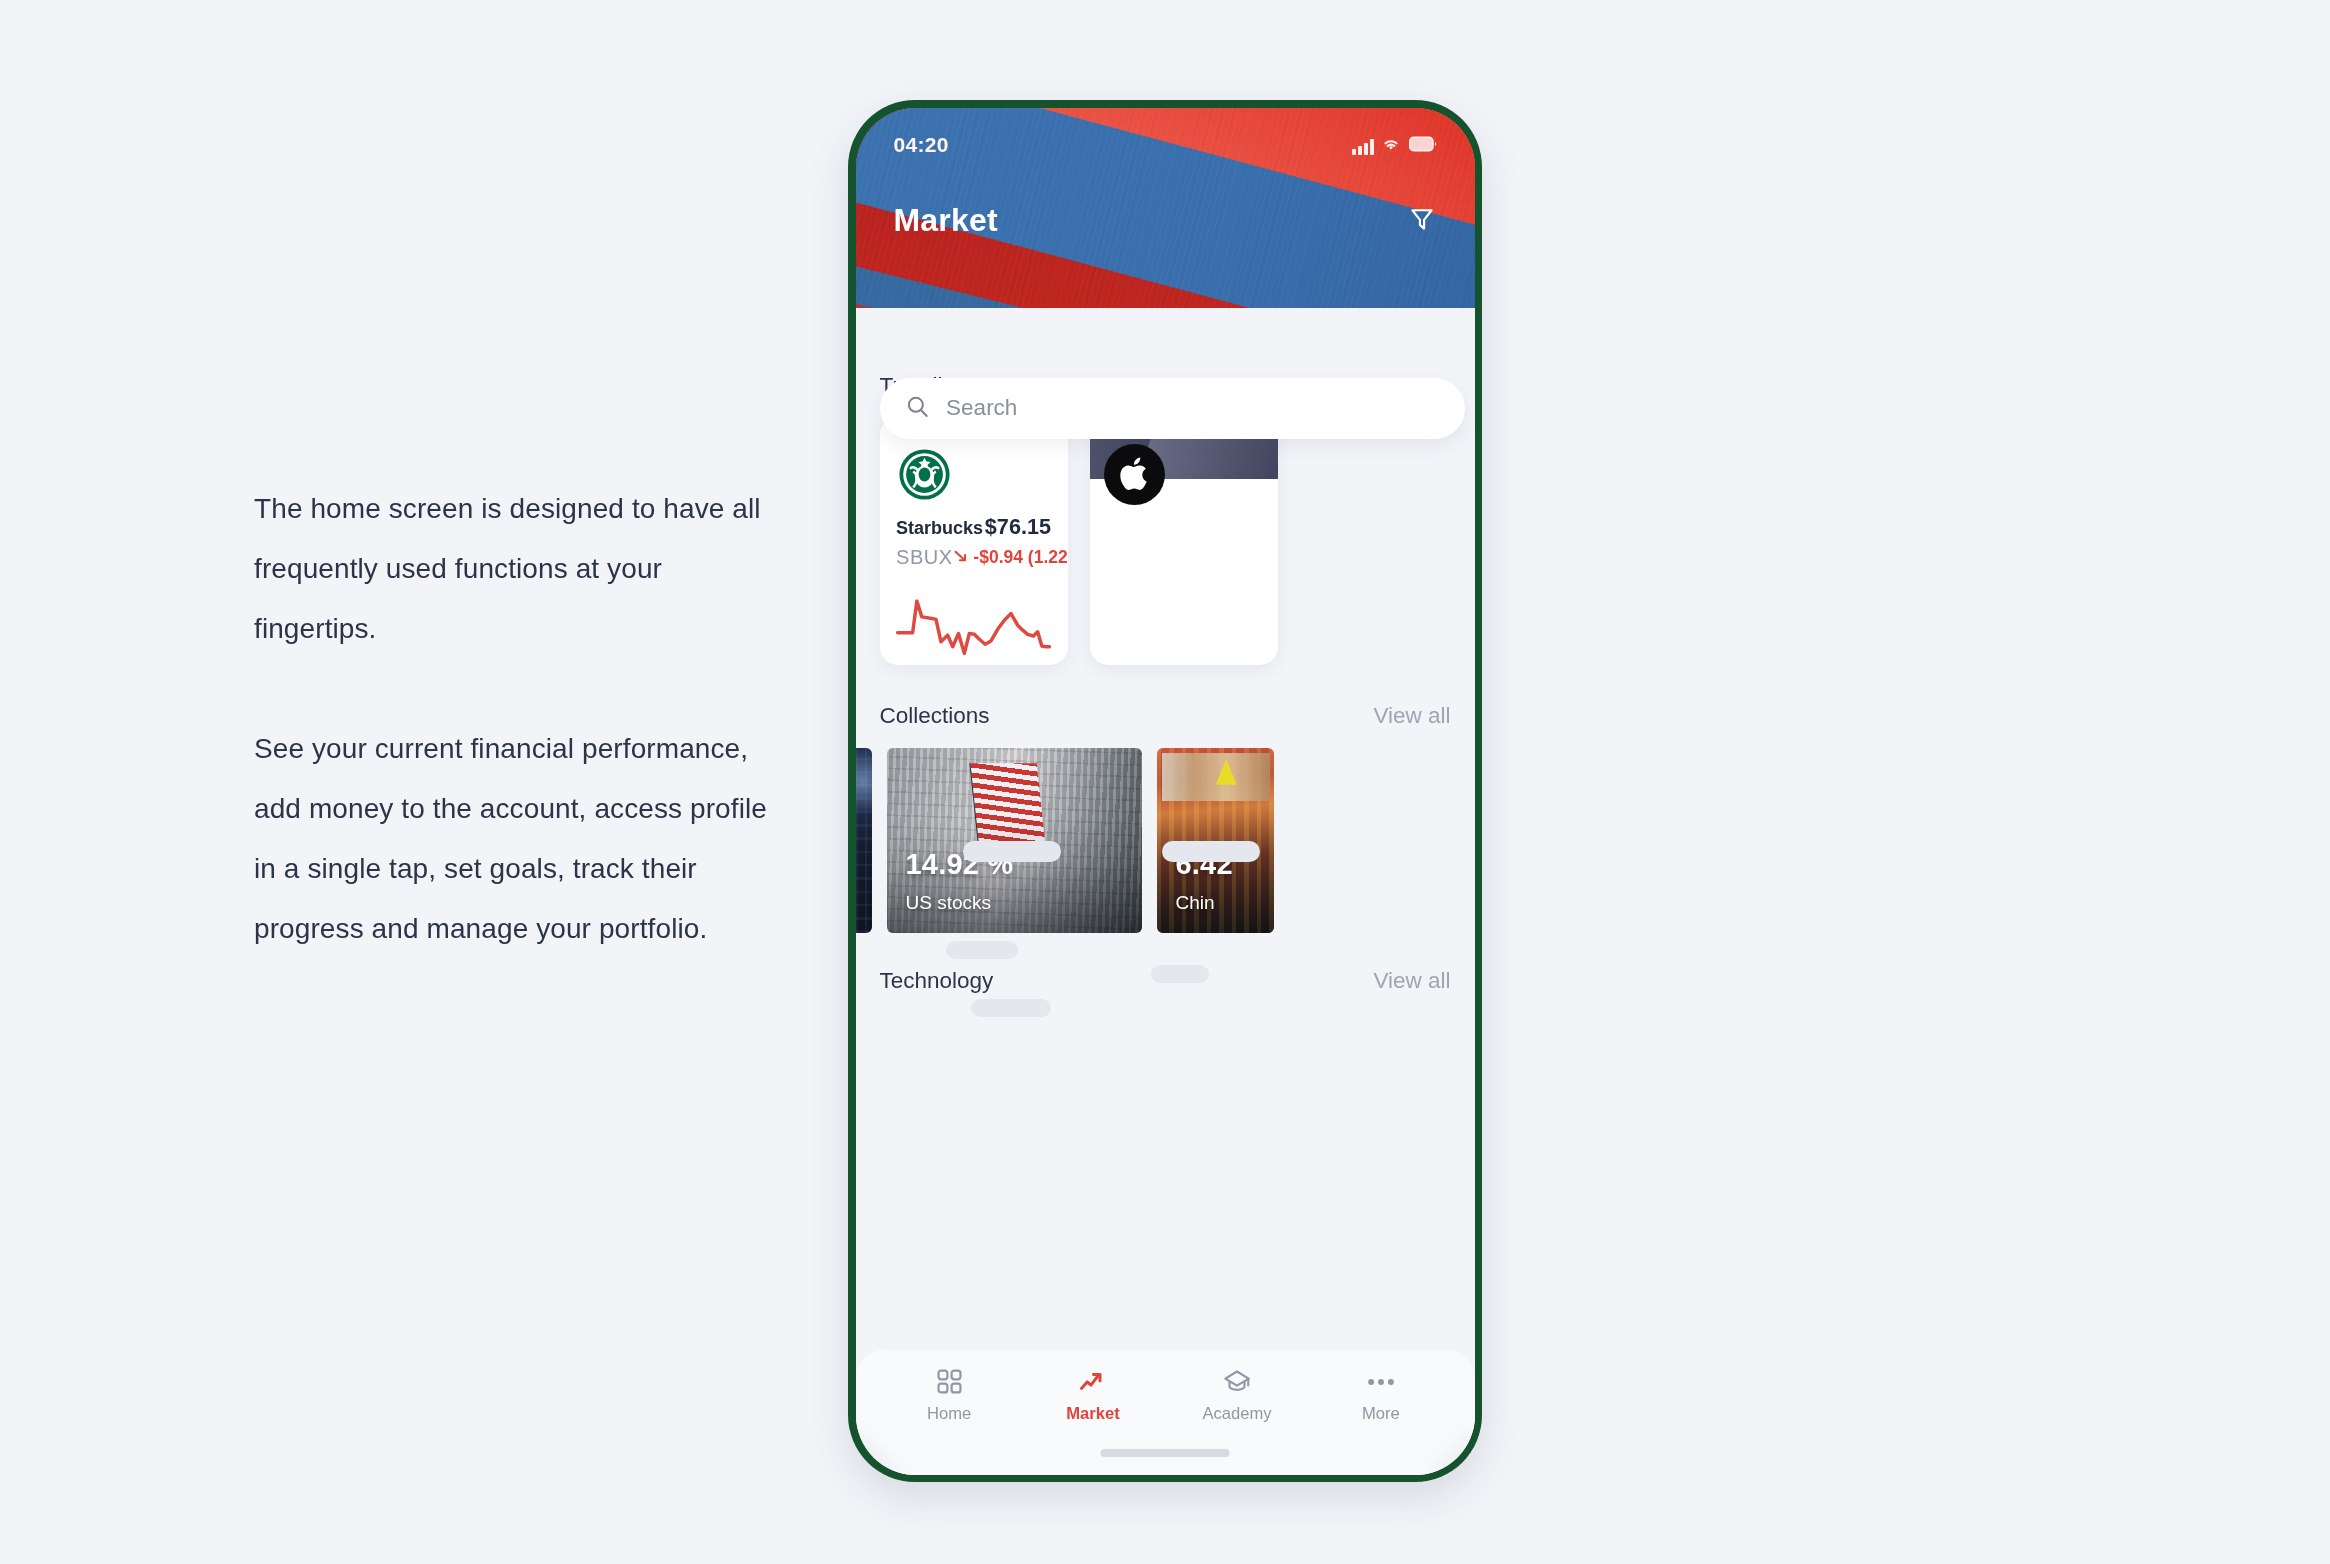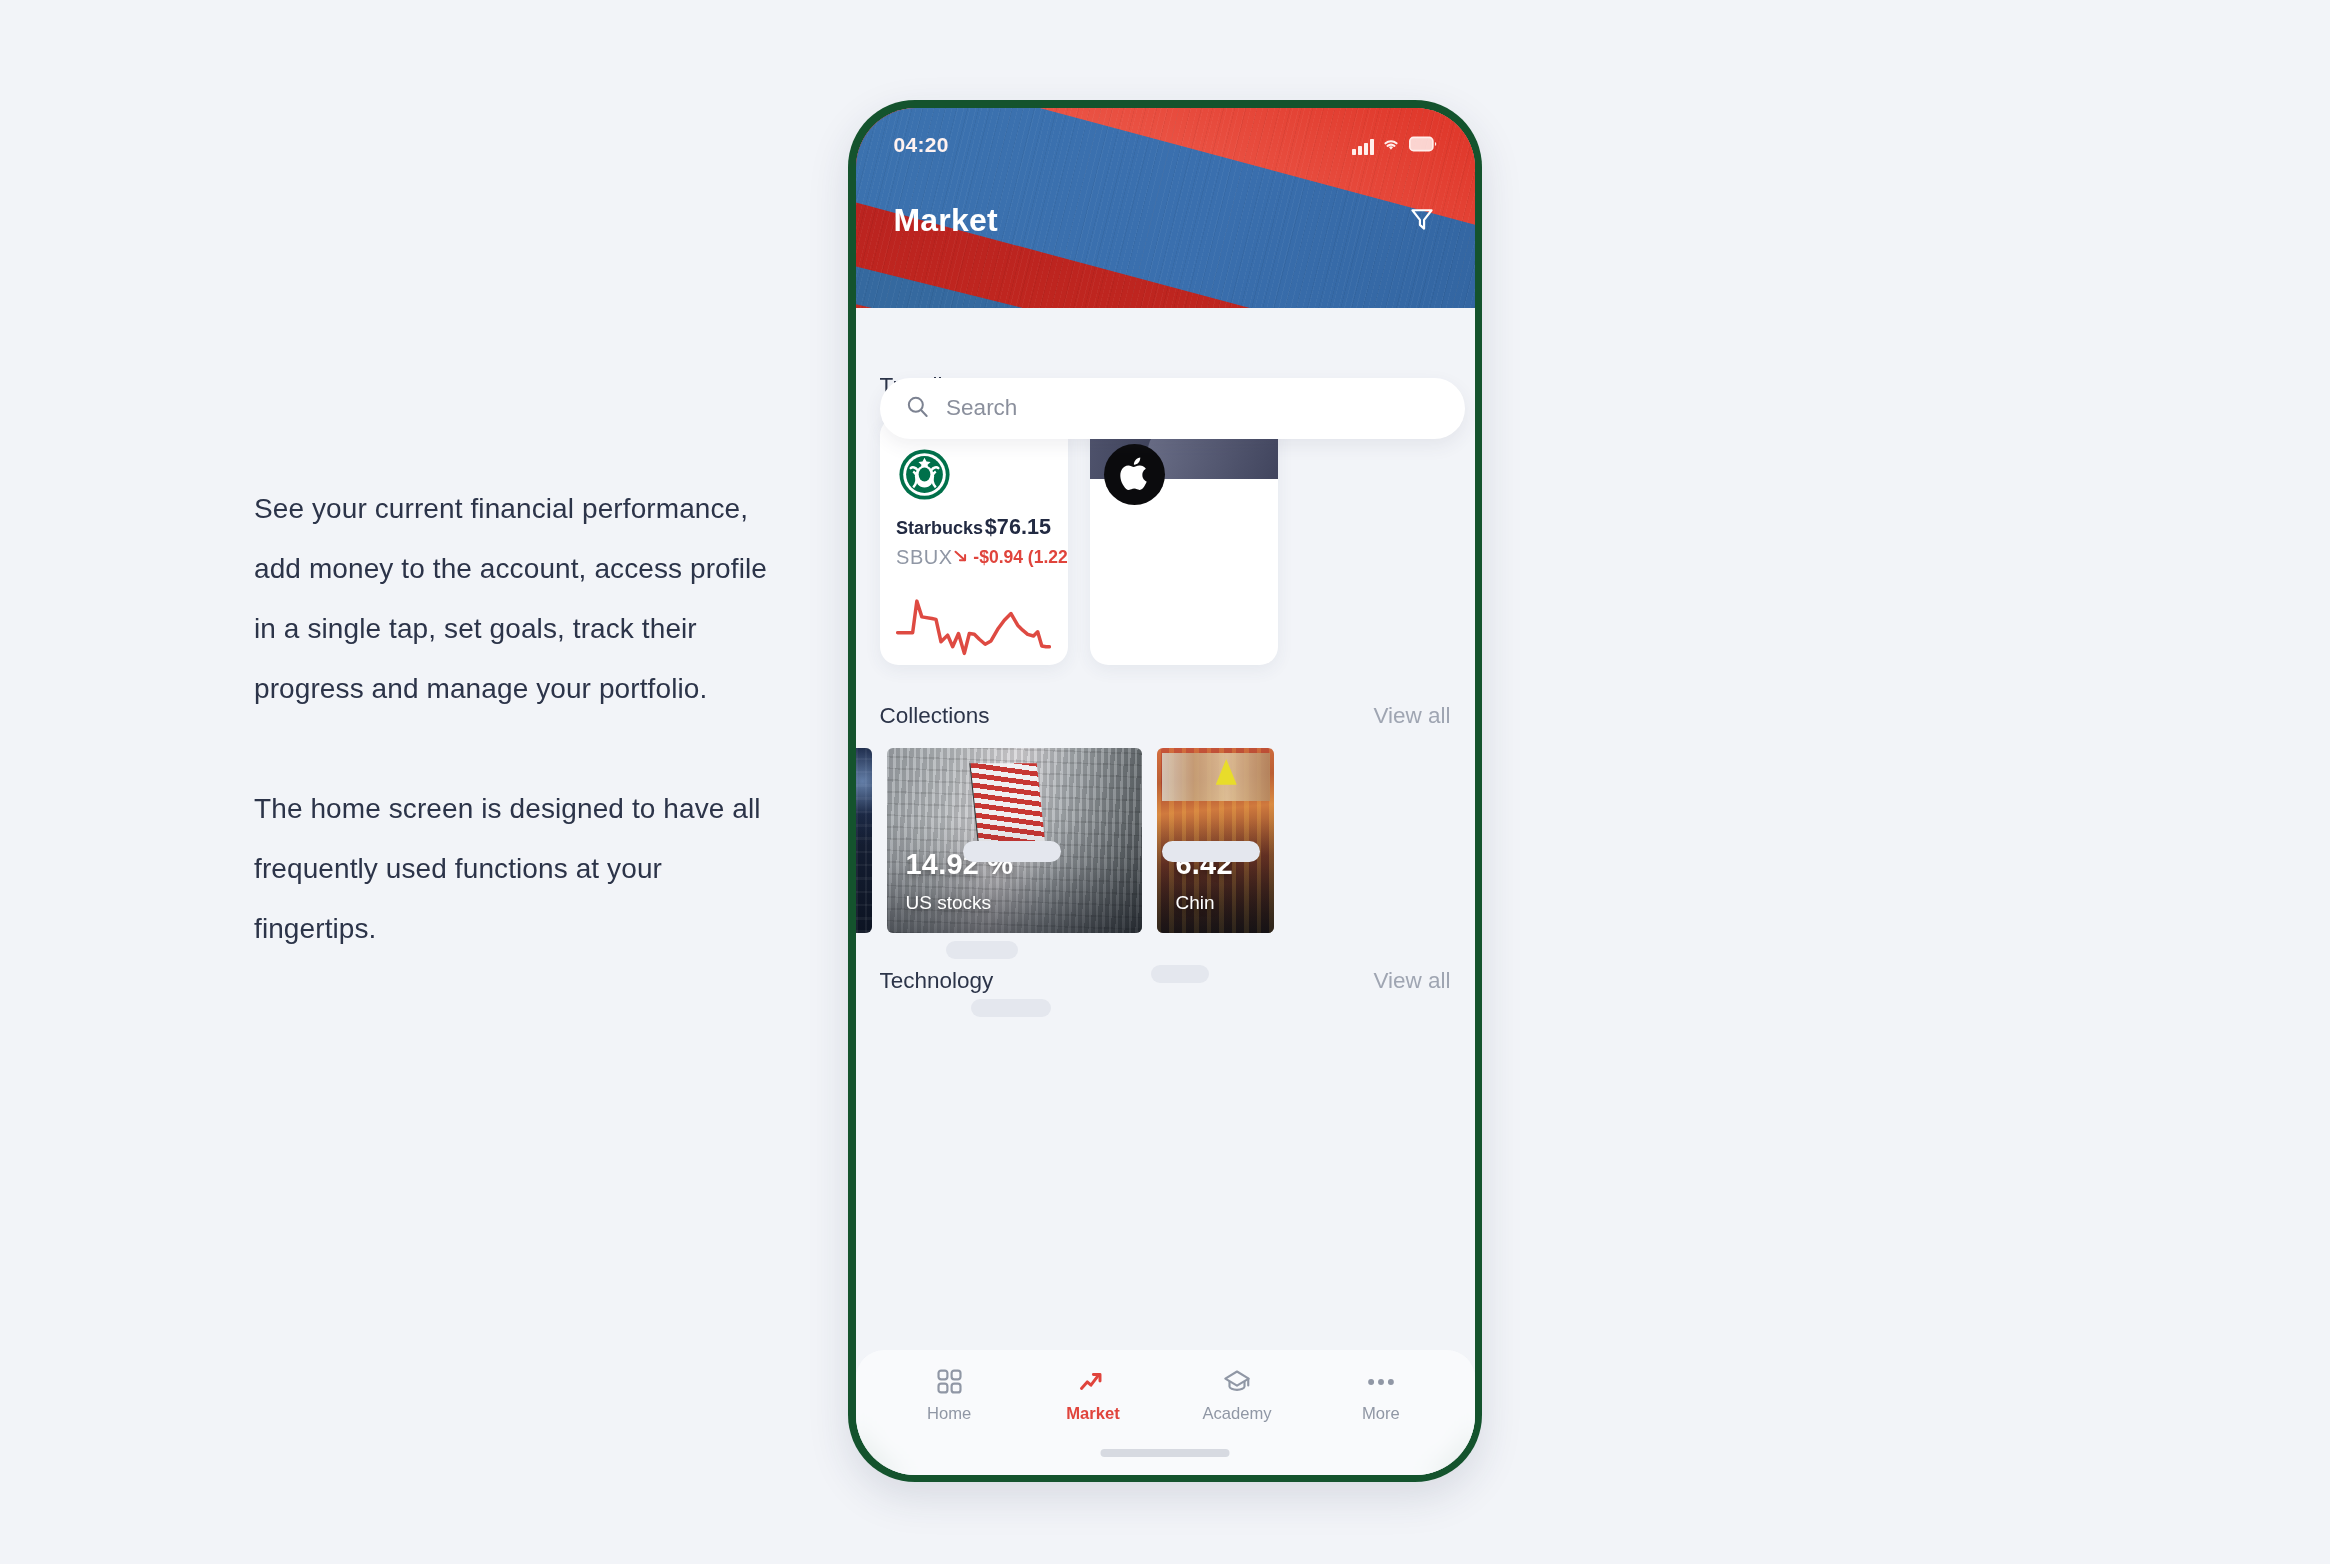--- a/index.html
+++ b/index.html
@@ -436,22 +436,22 @@
     transform: translateX(-50%);
     width: 129px; height: 8.3px;
     border-radius: 5px;
     background: #D7DAE1;
   }
 </style>
 </head>
 <body>
 
 <div id="description-column">
+  <p class="desc-para">The home screen is designed to have all frequently used functions at your fingertips.</p>
   <p class="desc-para">See your current financial performance, add money to the account, access profile in a single tap, set goals, track their progress and manage your portfolio.</p>
-  <p class="desc-para">The home screen is designed to have all frequently used functions at your fingertips.</p>
 </div>
 
 <div id="phone-frame">
   <div id="phone-screen">
 
     <div id="phone-header">
       <div class="art">
         <div class="band band-darkred-top"></div>
         <div class="band band-lightred"></div>
         <div class="band band-blue"></div>

